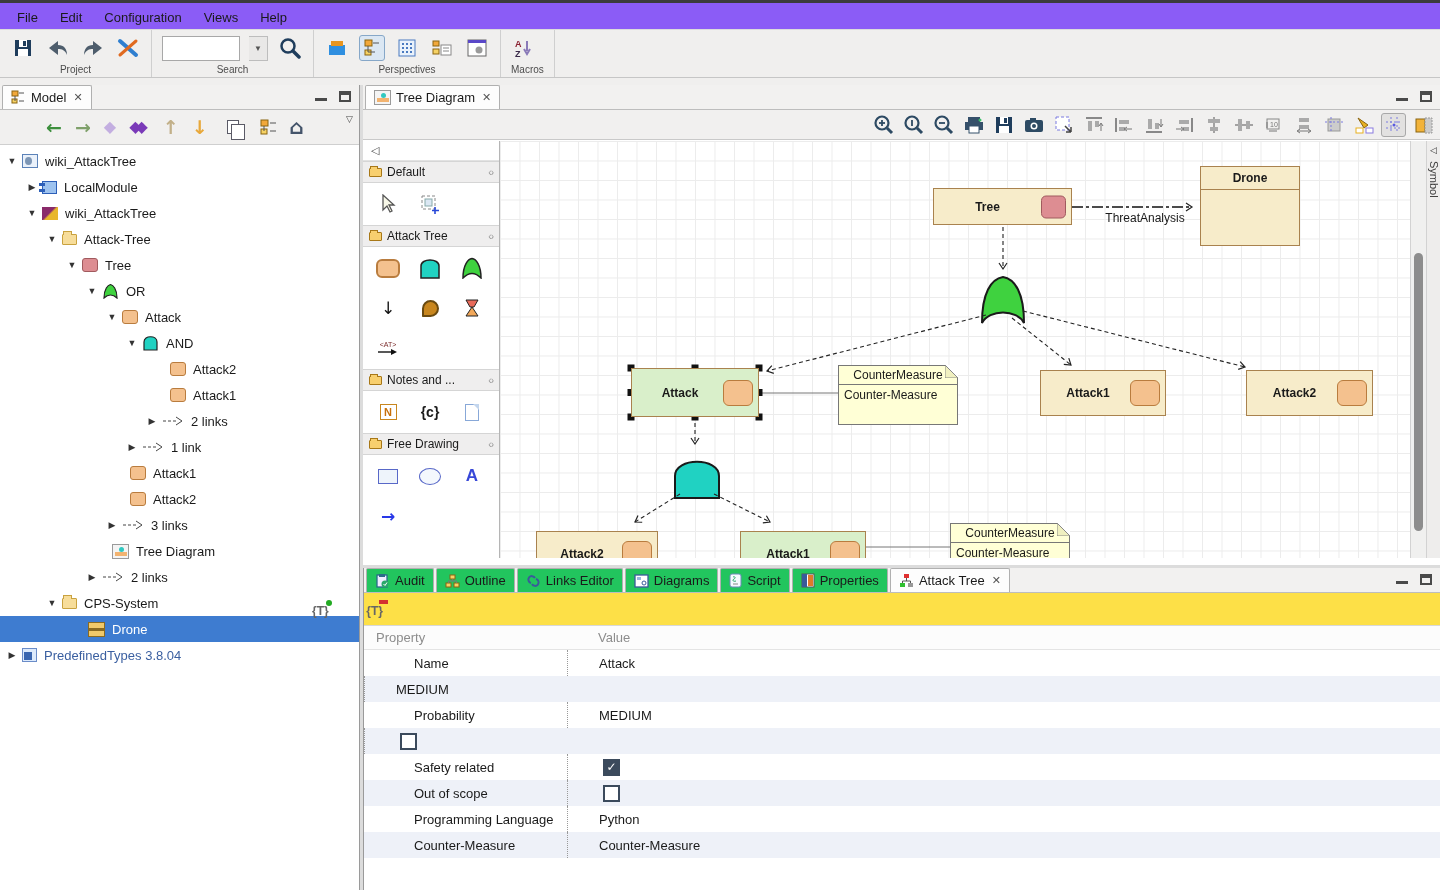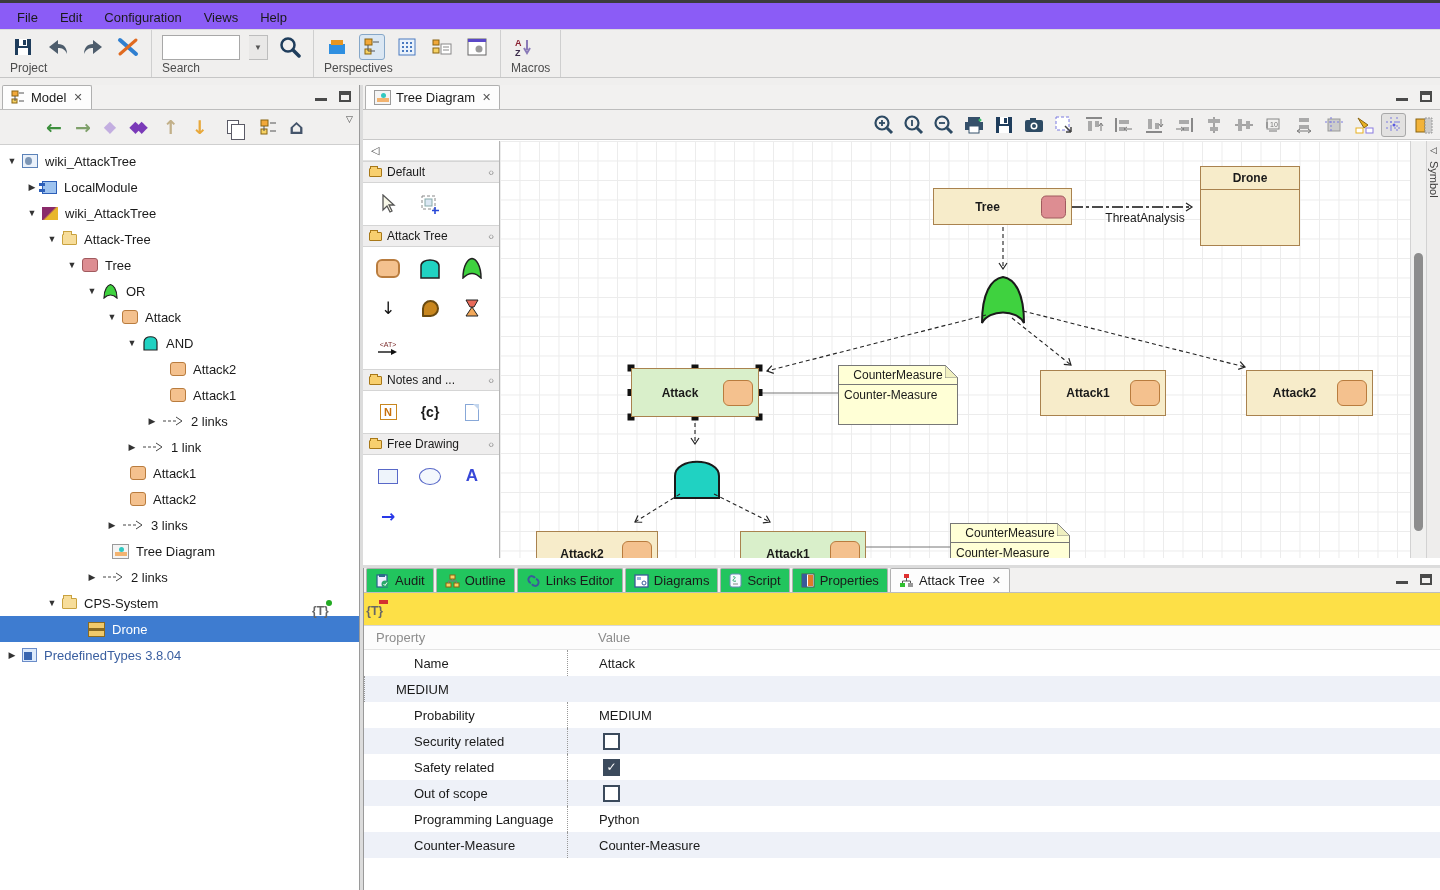--- a/index.html
+++ b/index.html
@@ -7,21 +7,21 @@
      font-family:"Liberation Sans",sans-serif;font-size:13px;color:#1a1a1a}
 .abs{position:absolute}
 
 
 #topstrip{left:0;top:0;width:1440px;height:3px;background:#3c3c3c}
 #menubar{left:0;top:3px;width:1440px;height:27px;background:#8b5cf6;display:flex;align-items:flex-end;padding-left:6px;border-bottom:1px solid #dcdcdc}
 .menu-item{padding:4px 11px;cursor:default}
 #toolbar{left:0;top:30px;width:1440px;height:48px;background:#f0efee;display:flex;border-bottom:1px solid #c6c6c6}
 .tgroup{display:flex;flex-direction:column;justify-content:space-between;padding:3px 10px 1px;border-right:1px solid #cfcfcf}
 .tgroup .icons{display:flex;align-items:center;gap:9px;height:30px}
-.tgroup .glabel{font-size:12px;color:#4c4c4c;text-align:left;padding-bottom:1px}
+.tgroup .glabel{font-size:10px;color:#4c4c4c;text-align:center;padding-bottom:1px}
 .tbtn{width:26px;height:26px;display:flex;align-items:center;justify-content:center}
 #search-input{width:78px;height:25px;border:1px solid #a8a8a8;background:#fff;font-size:12px;padding:0 4px}
 #search-drop{width:19px;height:25px;border:1px solid #bdbdbd;border-left:none;background:#e9e8e7;font-size:8px;color:#555;display:flex;align-items:center;justify-content:center}
 .persp-active{background:#dbe7f3;border:1px solid #86a7c8;border-radius:3px}
 
 
 .tabbar{height:25px;background:#f2f1f0;border-bottom:1px solid #bdbdbd;display:flex;align-items:flex-end;position:relative}
 .tab{height:24px;background:#fdfdfd;border:1px solid #b0b0b0;border-bottom:none;border-radius:2px 2px 0 0;
      display:flex;align-items:center;gap:5px;padding:0 8px;margin-left:2px;white-space:nowrap}
 .tab.inactive{background:#22c55e}
@@ -871,21 +871,20 @@
       <div class="pval">Attack</div>
     </div>
     <div class="prow">
       <div class="pval">MEDIUM</div>
     </div>
     <div class="prow">
       <div class="pname">Probability</div>
       <div class="pval">MEDIUM</div>
     </div>
     <div class="prow">
-      <div class="pname">Security related</div>
       <div class="pval">
           <span class="cbx"></span>
         </div>
     </div>
     <div class="prow">
       <div class="pname">Safety related</div>
       <div class="pval">
           <span class="cbx checked">✓</span>
         </div>
     </div>

